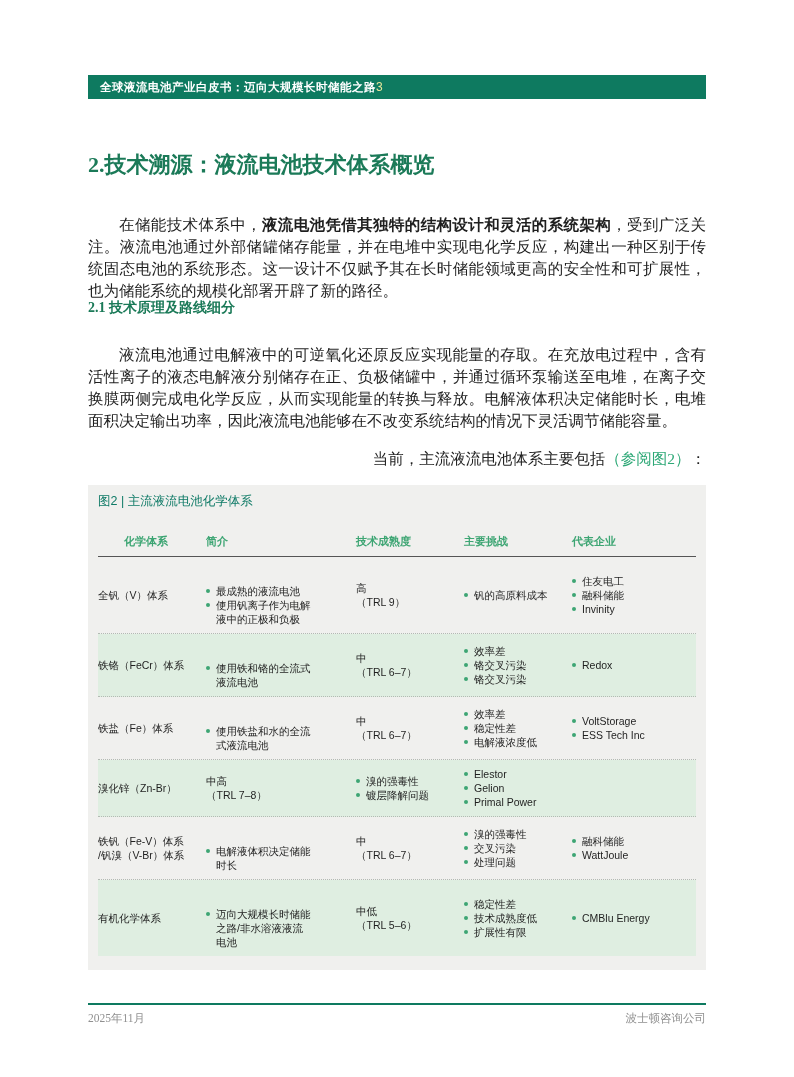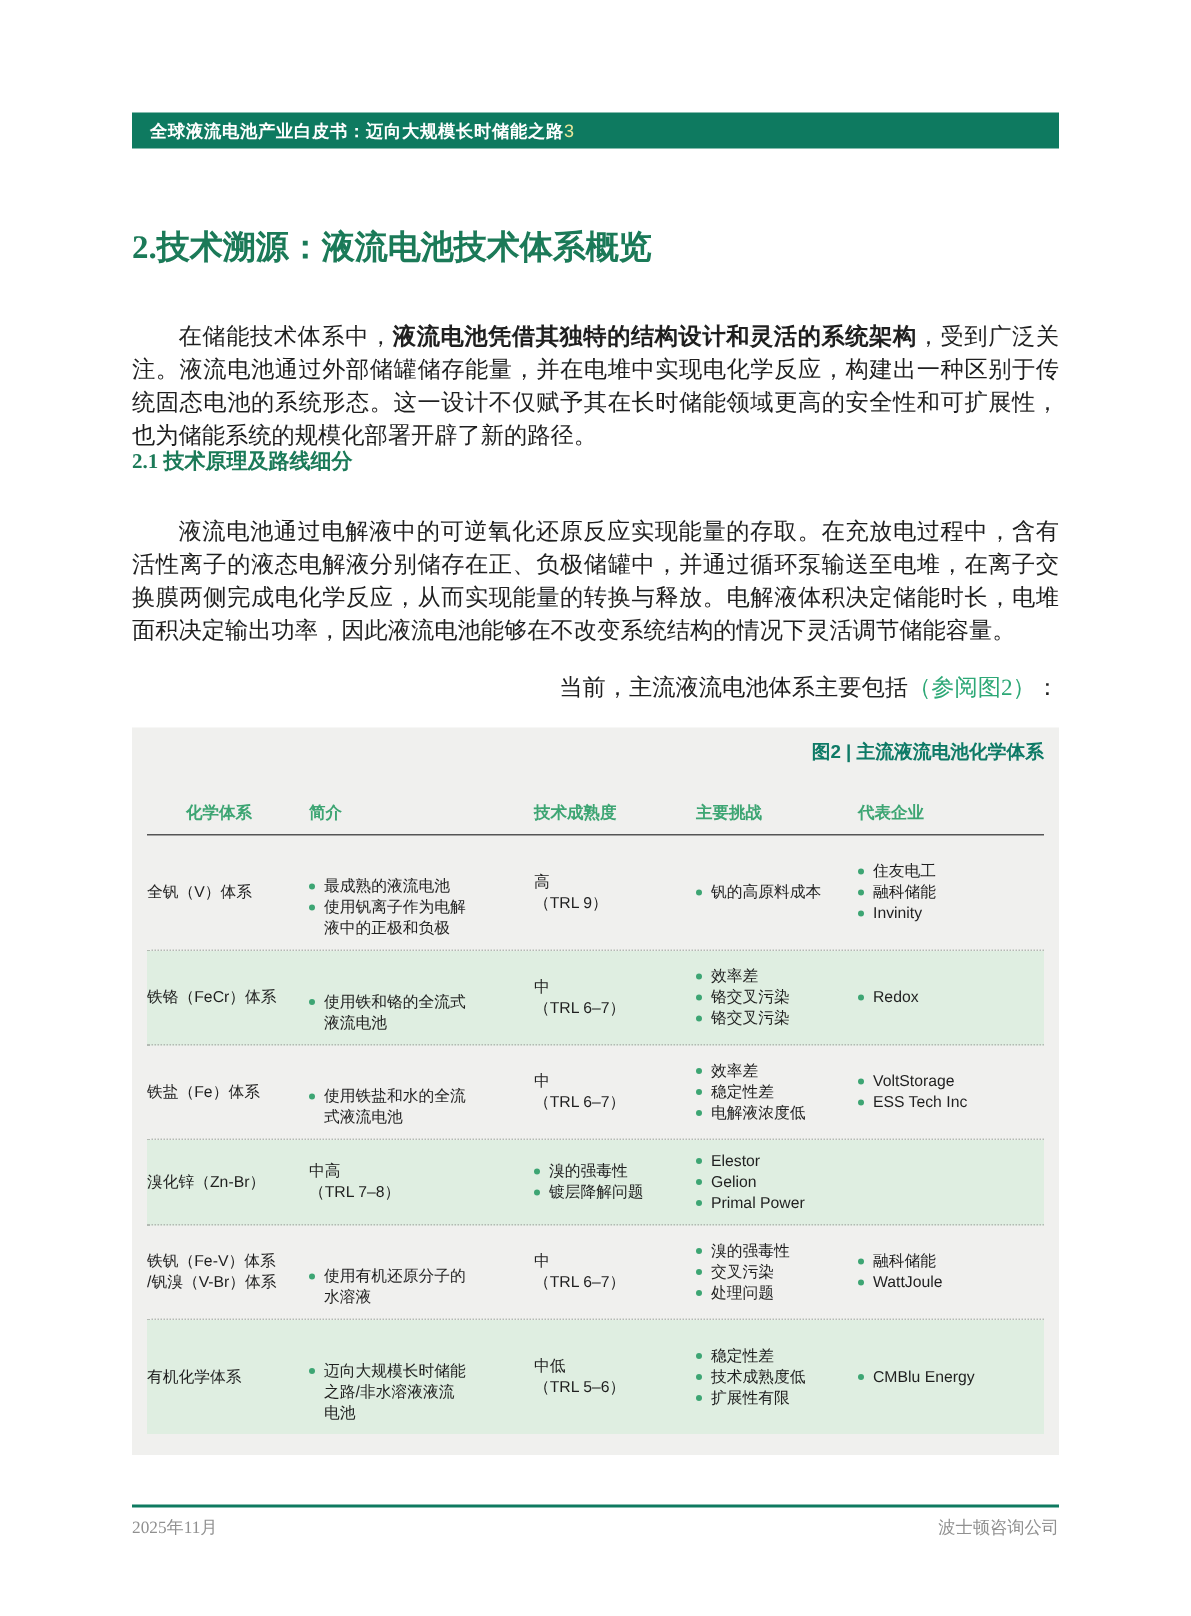--- a/index.html
+++ b/index.html
@@ -37,22 +37,22 @@
     font-size:15.5px; line-height:22px; text-indent:2em;text-align:right;
   }
   .lead-line .fig-ref { color:var(--link_green); cursor:pointer; }
 
   .figure {
     position:absolute; left:88px; top:485px; width:618px;
     background:var(--figure_bg); padding:8px 10px 14px 10px;
     font-family:"Liberation Sans", sans-serif;
   }
   .figure-caption {
-    color:var(--caption_green); font-size:12.5px; font-weight:bold;
-    padding-left:0px; margin-bottom:24px;text-align:right;
+    color:var(--caption_green); font-size:12.5px; font-weight:normal;
+    padding-left:0px; margin-bottom:24px;
   }
   .t-head, .t-row {
     display:grid; grid-template-columns:108px 150px 108px 108px 1fr;
     padding-left:0px;
   }
   .t-head {
     border-bottom:1px solid var(--header_underline); padding-bottom:7px;
   }
   .t-head .h {
     color:var(--table_header_green); font-size:11px; font-weight:bold;
@@ -220,21 +220,21 @@
           </ul>
         </div>
       </div>
       <div class="t-row">
         <div class="cell c-system">
           <div>铁钒（Fe-V）体系</div>
           <div>/钒溴（V-Br）体系</div>
         </div>
         <div class="cell c-intro">
           <ul class="blist">
-            <li>使用有机还原分子的水溶液</li>
+            <li>电解液体积决定储能时长</li>
           </ul>
         </div>
         <div class="cell c-maturity">
           <div>中</div>
           <div>（TRL 6–7）</div>
         </div>
         <div class="cell c-challenges">
           <ul class="blist">
             <li>溴的强毒性</li>
             <li>交叉污染</li>

